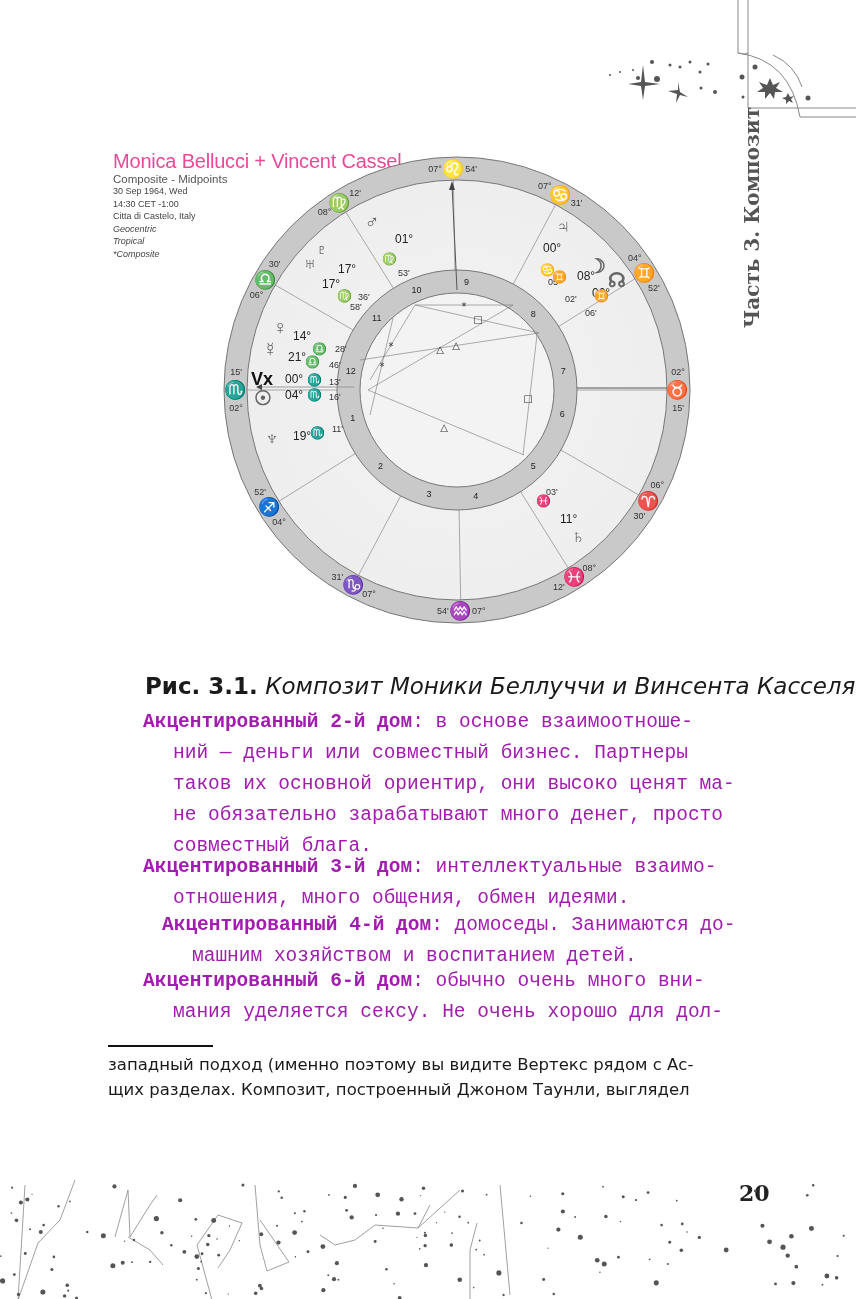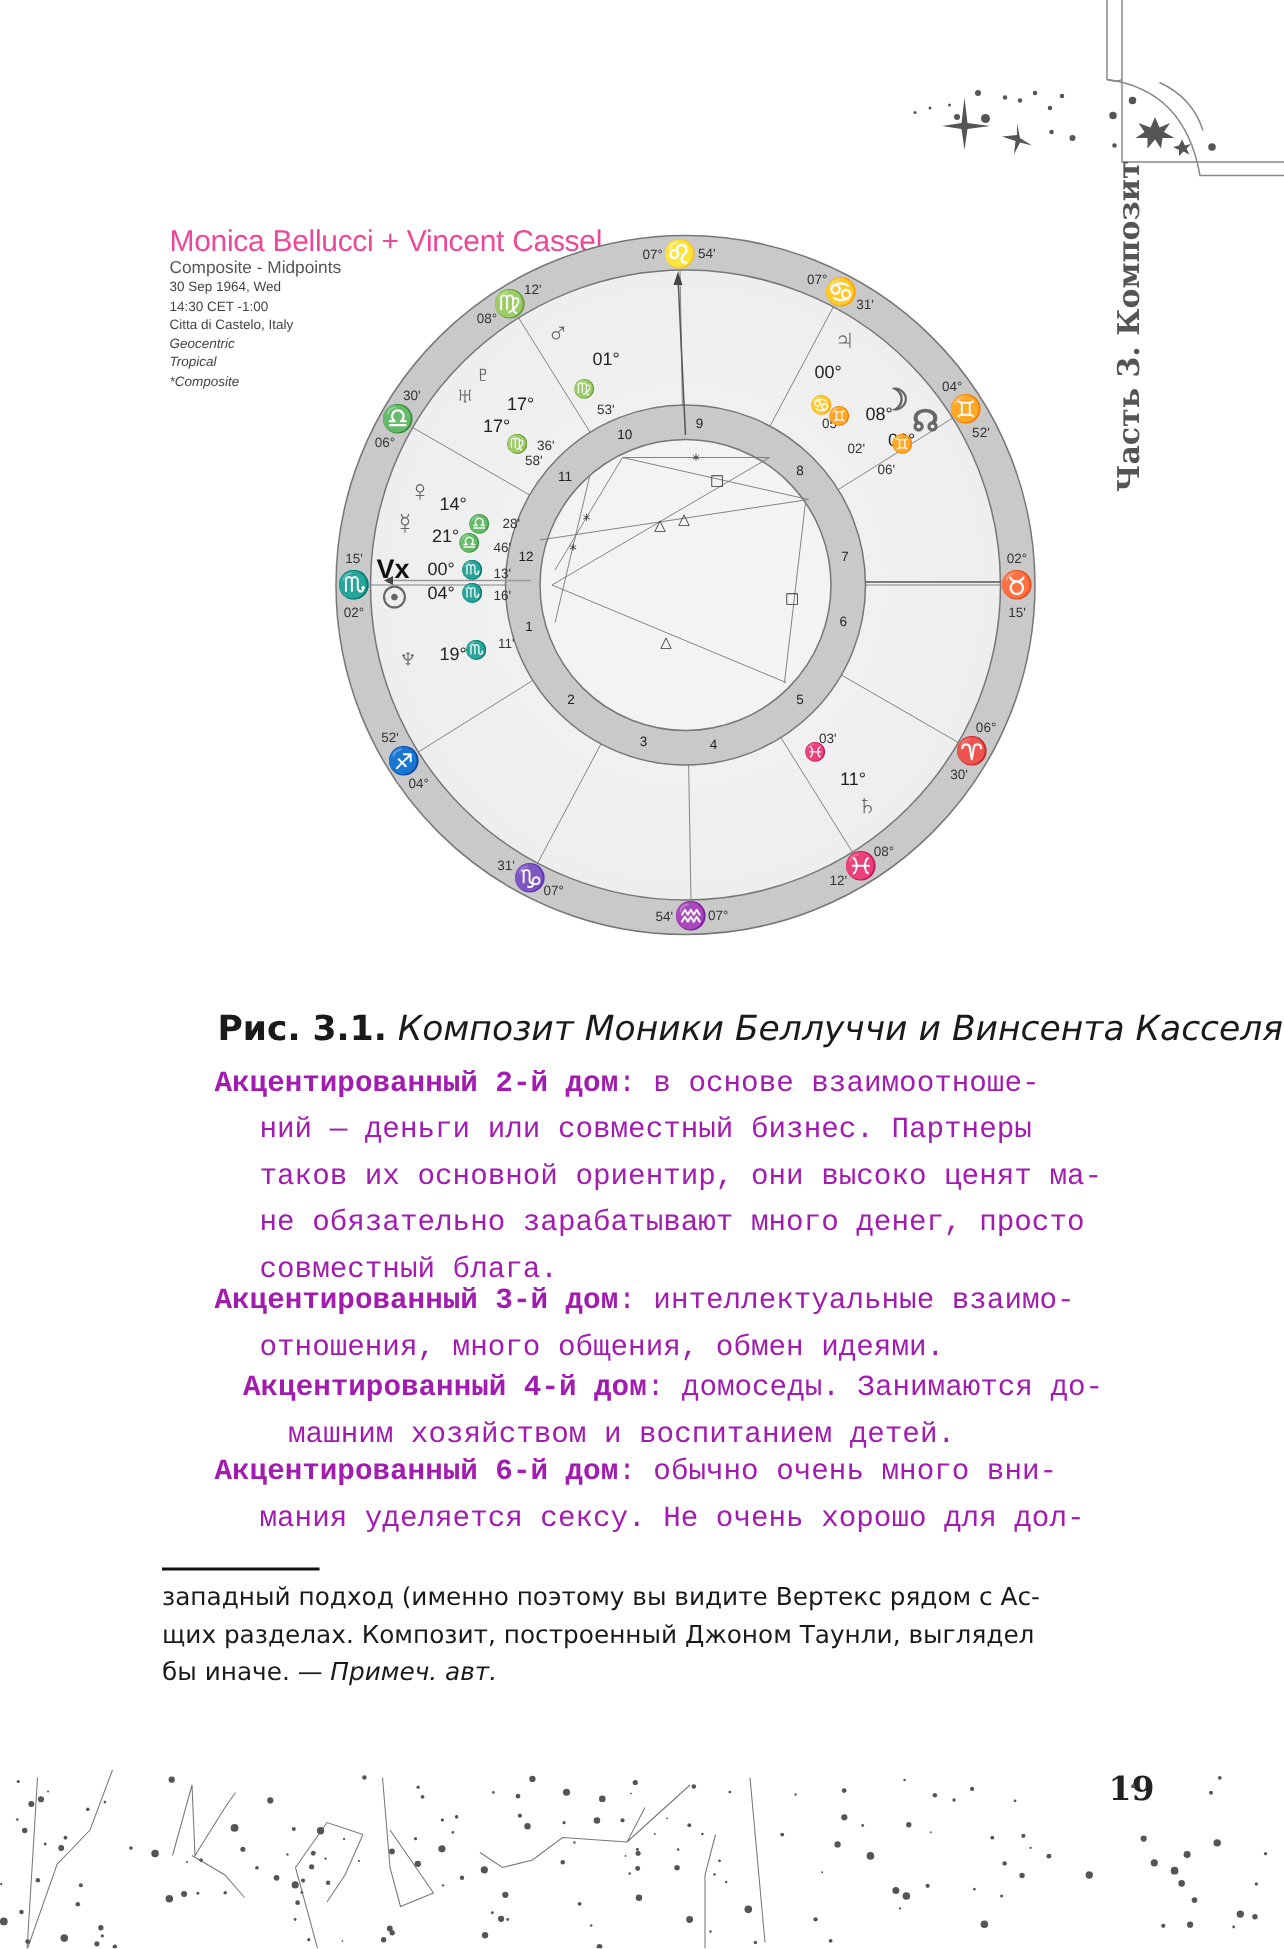--- a/index.html
+++ b/index.html
@@ -302,24 +302,23 @@
 </div>
 <div class="para" style="top:966px;">
   <span class="l"><b>Акцентированный 6-й дом</b><span>: обычно очень много вни-</span></span>
   <span class="l ind">мания уделяется сексу. Не очень хорошо для дол-</span>
 </div>
 
 <div id="fn-rule" class="abs"></div>
 <div id="footnote" class="abs">
   <span class="l">западный подход (именно поэтому вы видите Вертекс рядом с Ас-</span>
   <span class="l">щих разделах. Композит, построенный Джоном Таунли, выглядел</span>
-  <span class="l"><span>бы иначе. — </span><i>Примеч. авт.</i></span>
-</div>
-
-<div id="page-number" class="abs">19</div>
+</div>
+
+<div id="page-number" class="abs">20</div>
 
 <svg class="abs" style="left:0;top:1175px;" width="856" height="124" viewBox="0 0 856 124">
   <g stroke="#777" stroke-width="0.7" fill="none">
     <polyline points="18,125 38,68 60,45 75,5"></polyline>
     <polyline points="25,10 22,60 18,125"></polyline>
     <polyline points="115,62 128,15 130,62 150,30 157,20"></polyline>
     <polyline points="128,62 150,75 163,90"></polyline>
     <polyline points="212,125 197,70 218,40 242,48"></polyline>
     <polyline points="218,93 230,75 242,48"></polyline>
     <polyline points="255,10 260,70 267,96 289,87 260,45"></polyline>

